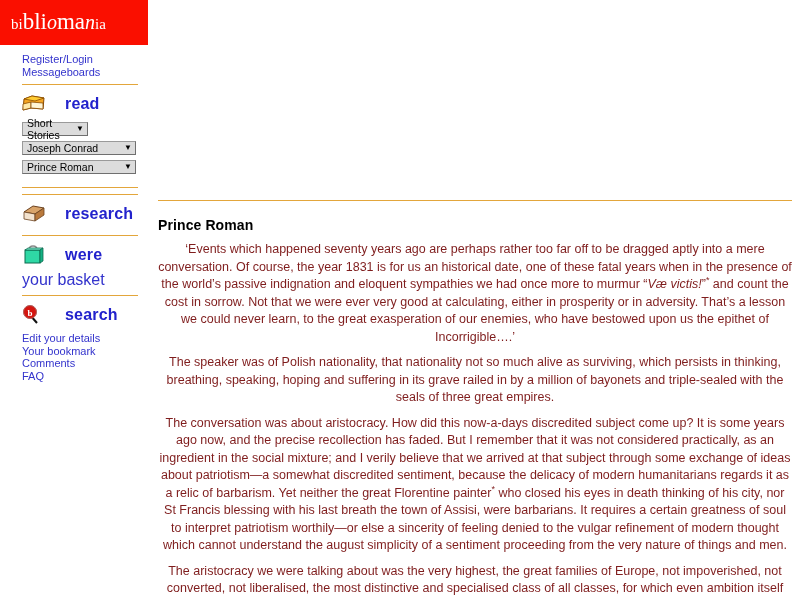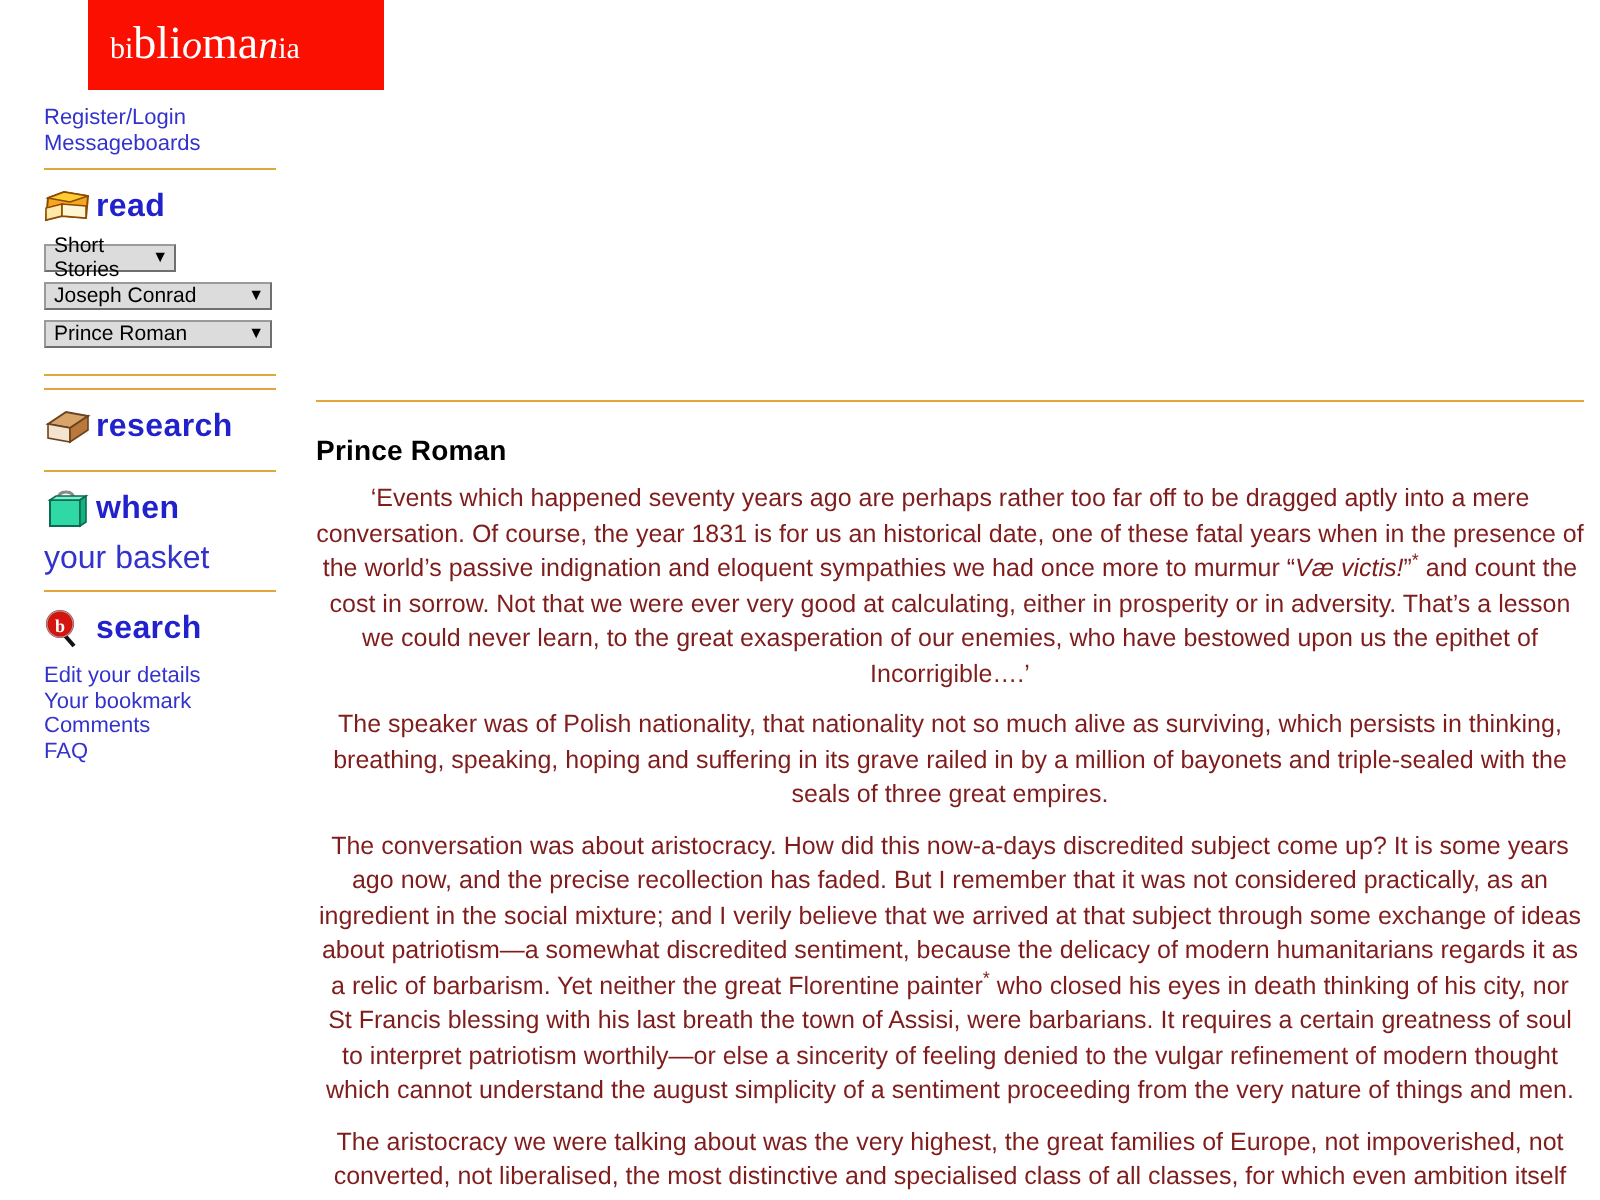--- a/index.html
+++ b/index.html
@@ -15,21 +15,20 @@
     font-family: "Liberation Sans", sans-serif;
     font-size: 12px;
     color: #000000;
   }
 
   
   #header {
     display: flex;
     height: 45px;
     width: 736px;
-    margin-left: 44px;
   }
   #logo-block {
     width: 148px;
     height: 45px;
     background: #fa0f00;
     position: relative;
     flex: 0 0 148px;
   }
   #logo-text {
     position: absolute;
@@ -106,21 +105,21 @@
   .sec-head {
     display: flex;
     align-items: center;
     padding: 2px 0 3px 9px;
     height: 24px;
   }
   .sec-head .sec-label {
     color: #2222cc;
     font-size: 16px;
     font-weight: bold;
-    margin-left: 1px;
+    margin-left: 18px;
     letter-spacing: 0.2px;
   }
   .ico { width: 26px; height: 22px; display: block; flex: 0 0 26px;}
   .selects { padding: 3px 0 2px 10px; }
   .sel {
     display: flex;
     align-items: center;
     justify-content: space-between;
     background: #dcdcdc;
     border: 1px solid #9a9a9a;
@@ -247,21 +246,21 @@
 
     <div class="sec-head">
       <span class="ico">
         <svg width="26" height="22" viewBox="0 0 26 22">
           <path d="M8 6 q0 -4 4 -4 q4 0 4 4" fill="none" stroke="#8a8a8a" stroke-width="1.6"></path>
           <rect x="4" y="6" width="15" height="13" fill="#2fd8a5" stroke="#0d6b4f" stroke-width="1"></rect>
           <path d="M4 6 L7 4 L22 4 L19 6 Z" fill="#7fefd0" stroke="#0d6b4f" stroke-width="0.8"></path>
           <path d="M19 6 L22 4 L22 17 L19 19 Z" fill="#14b183" stroke="#0d6b4f" stroke-width="0.8"></path>
         </svg>
       </span>
-      <span class="sec-label">when</span>
+      <span class="sec-label">were</span>
     </div>
     <div class="subnote">
       <a href="#">your basket</a>
     </div>
 
     <hr class="hr-tan">
 
     <div class="sec-head">
       <span class="ico">
         <svg width="26" height="22" viewBox="0 0 26 22">

